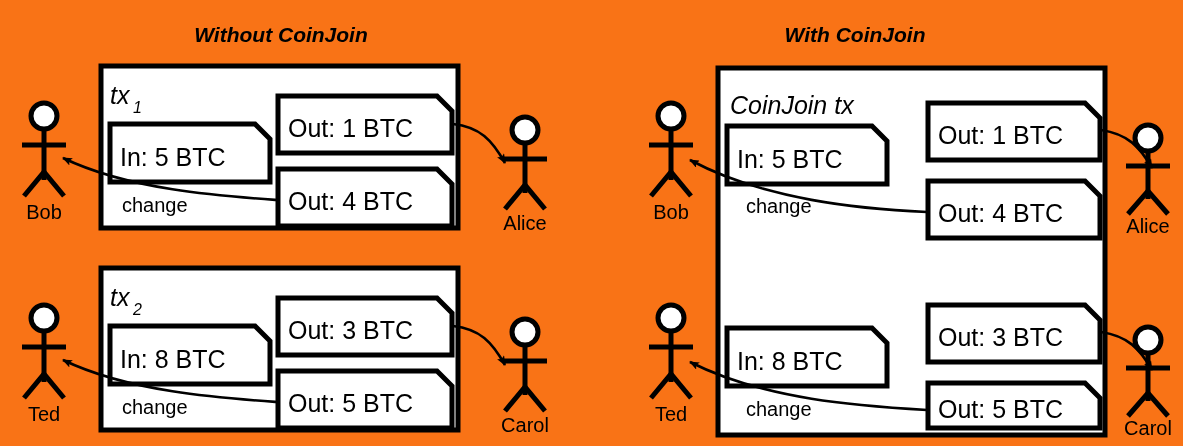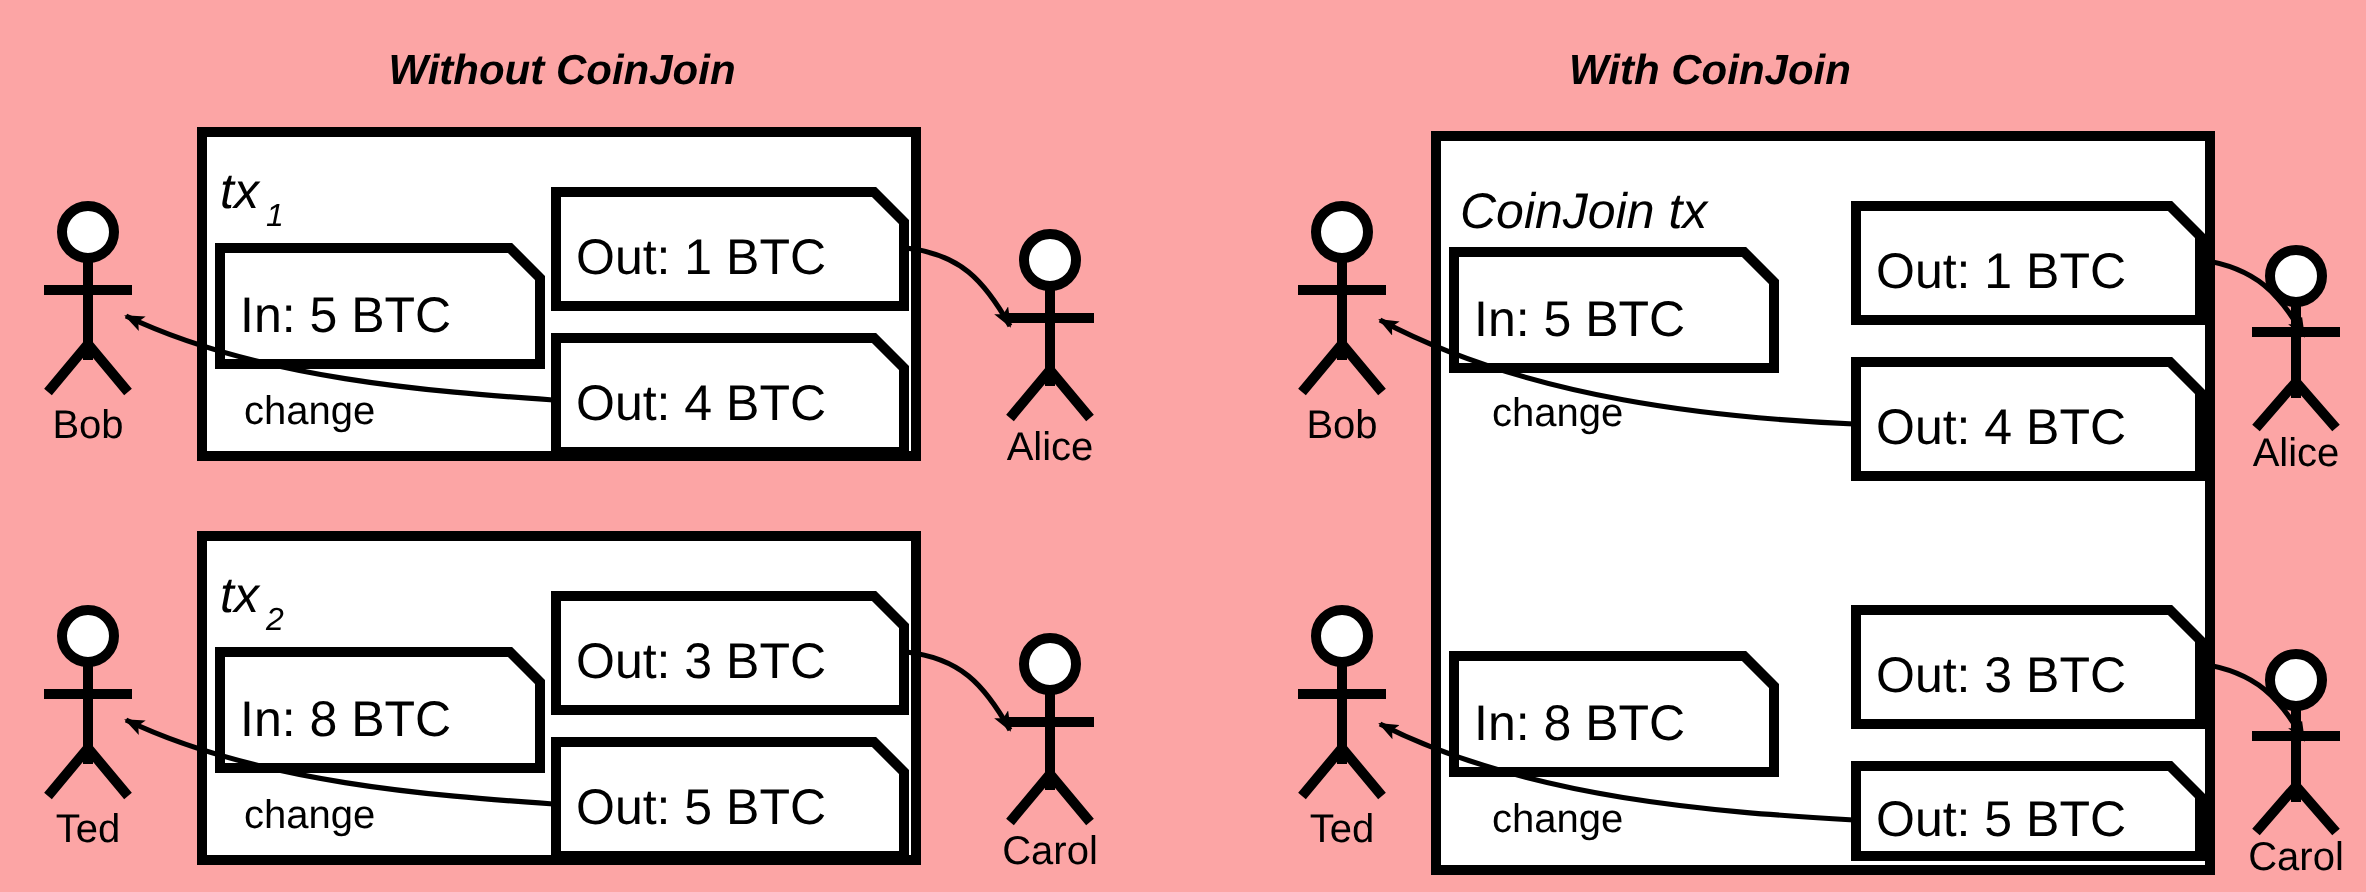--- a/index.html
+++ b/index.html
@@ -10,21 +10,21 @@
   body {
     width: 1183px;
     height: 446px;
     overflow: hidden;
     font-family: "Liberation Sans", sans-serif;
   }
   #diagram-root {
     position: relative;
     width: 1183px;
     height: 446px;
-    background: #fca5a5;
+    background: #f97316;
   }
   svg.canvas {
     position: absolute;
     top: 0;
     left: 0;
     width: 1183px;
     height: 446px;
     display: block;
   }
   .stroke {

